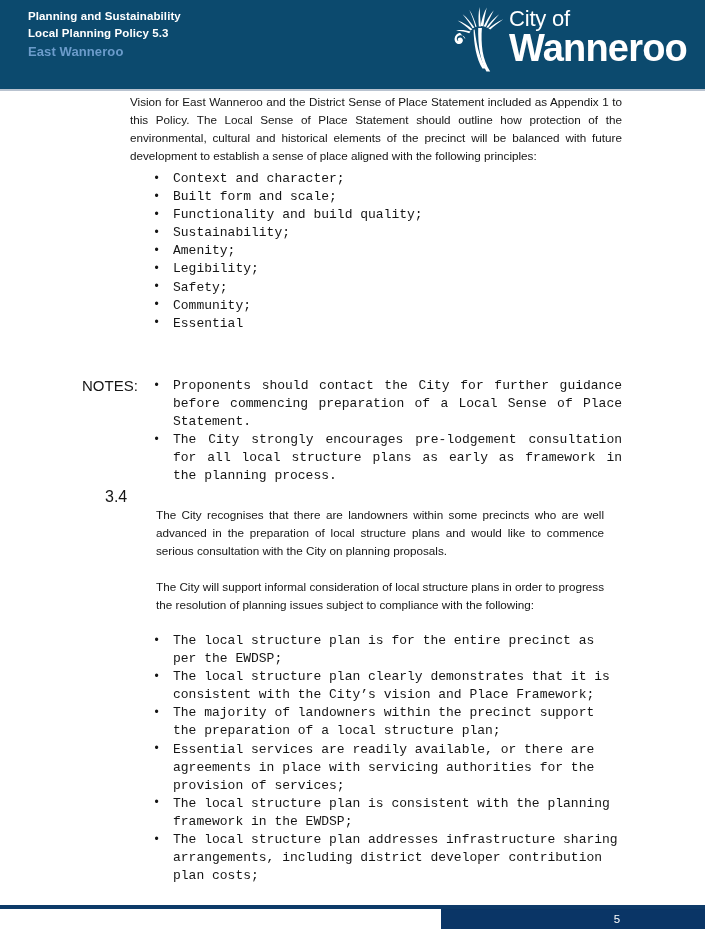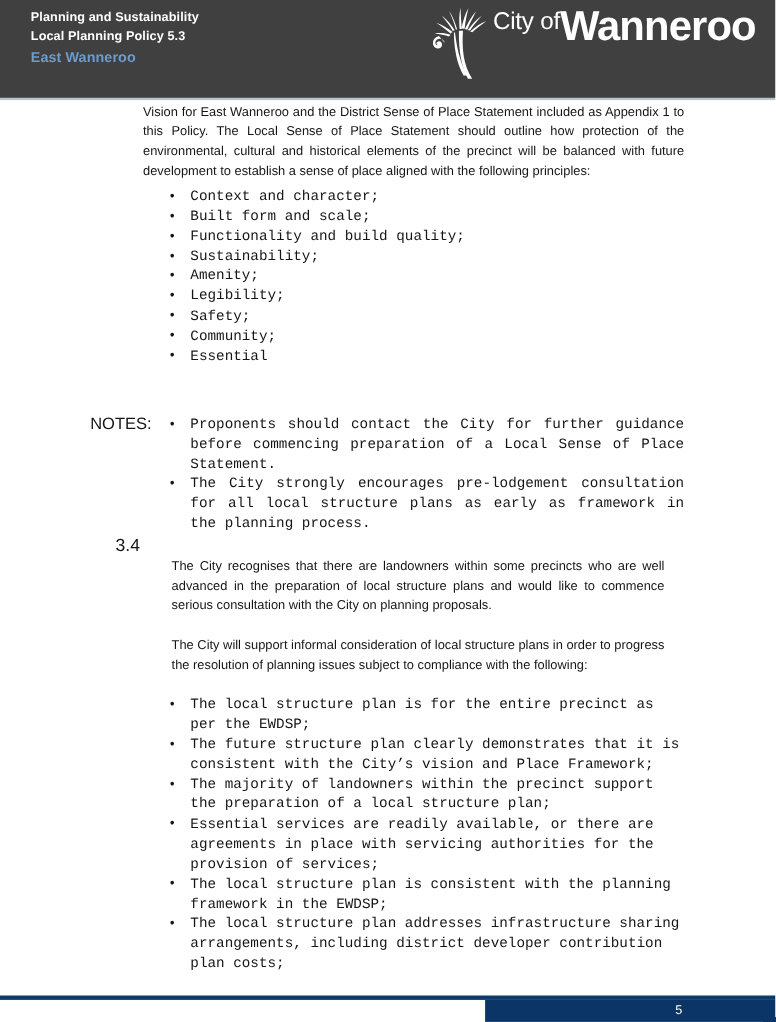--- a/index.html
+++ b/index.html
@@ -16,21 +16,21 @@
     overflow: hidden;
     position: relative;
   }
 
   
   .header {
     position: absolute;
     left: 0; top: 0;
     width: 705px;
     height: 89px;
-    background: #404040;
+    background: #0c4a6e;
     overflow: hidden;
   }
   .header-titles {
     position: absolute;
     left: 28px;
     top: 8px;
   }
   .header-line {
     font-size: 11.5px;
     font-weight: bold;
@@ -56,21 +56,21 @@
   }
   .logo-mark {
     width: 54px;
     height: 66px;
     flex: 0 0 auto;
     margin-right: 1px;
     margin-top: 2px;
   }
   .logo-text {
     display: flex;
-    flex-direction: row;
+    flex-direction: column;
     justify-content: flex-start;
     padding-top: 3px;
   }
   .logo-city {
     color: #ffffff;
     font-size: 22px;
     line-height: 24px;
     font-weight: 400;
     letter-spacing: -0.2px;
   }
@@ -249,21 +249,21 @@
   <div class="numbered-block" style="left:105px; top:397px; width:517px;">
     <span class="num-label">3.4</span>
     <div class="num-body">
       <p>The City recognises that there are landowners within some precincts who are well advanced in the preparation of local structure plans and would like to commence serious consultation with the City on planning proposals.</p>
       <p>The City will support informal consideration of local structure plans in order to progress the resolution of planning issues subject to compliance with the following:</p>
     </div>
   </div>
 
   <ul class="bullet-list" id="conditions-list" style="left:132px; top:541px; width:490px;">
       <li class="bullet-item plain">The local structure plan is for the entire precinct as per the EWDSP;</li>
-      <li class="bullet-item plain">The future structure plan clearly demonstrates that it is consistent with the City’s vision and Place Framework;</li>
+      <li class="bullet-item plain">The local structure plan clearly demonstrates that it is consistent with the City’s vision and Place Framework;</li>
       <li class="bullet-item plain">The majority of landowners within the precinct support the preparation of a local structure plan;</li>
       <li class="bullet-item plain">Essential services are readily available, or there are agreements in place with servicing authorities for the provision of services;</li>
       <li class="bullet-item plain">The local structure plan is consistent with the planning framework in the EWDSP;</li>
       <li class="bullet-item plain">The local structure plan addresses infrastructure sharing arrangements, including district developer contribution plan costs;</li>
     </ul>
 
 </div>
 
 <div class="footer-rule"></div>
 <div class="footer-bar"></div>

